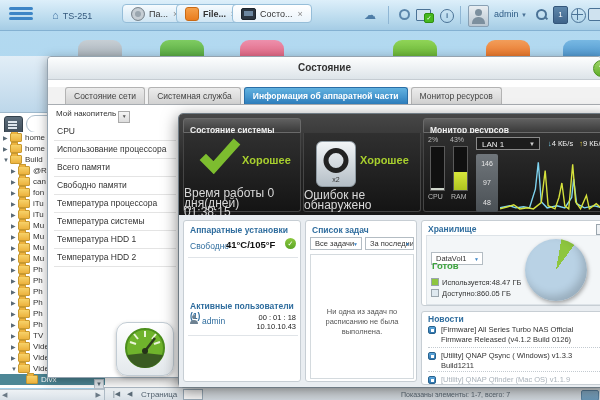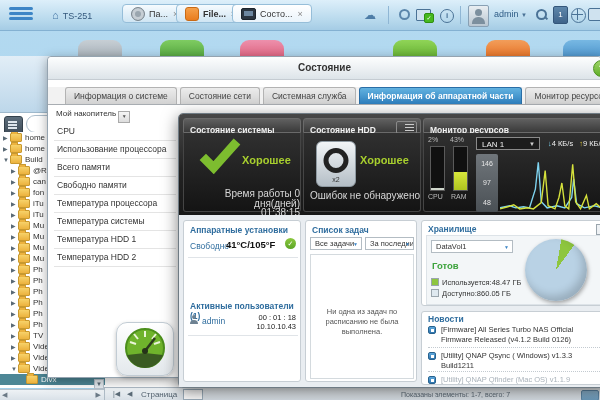--- a/index.html
+++ b/index.html
@@ -116,21 +116,21 @@
     border-radius:5px;box-shadow:0 4px 16px rgba(0,0,0,.5);z-index:30;}
   .darkzone{left:0;top:0;width:100%;height:101px;border-radius:4px 4px 0 0;
     background:linear-gradient(#474747,#232323 55%,#181818);}
   .dpanel{top:4px;height:94px;}
   .dphead{left:0;top:0;width:100%;height:15px;background:linear-gradient(#606060,#3a3a3a);
     border:1px solid #6a6a6a;border-radius:3px 3px 0 0;box-sizing:border-box;}
   .dphead span{font-size:8.5px;font-weight:bold;color:#f2f2f2;line-height:13px;padding-left:6px;}
   .dpbody{left:0;top:15px;width:100%;height:79px;background:linear-gradient(#303030,#141414);
     border:1px solid #454545;border-top:none;border-radius:0 0 3px 3px;box-sizing:border-box;}
   .goodTxt{font-size:11px;font-weight:bold;color:#a8cf2e;}
-  .dimTxt{font-size:10px;color:#d8d8d8;line-height:9.5px;text-align:right;}
+  .dimTxt{font-size:12px;color:#d8d8d8;line-height:9.5px;text-align:left;}
   .menuBtn{right:3px;top:2px;width:13px;height:11px;border:1px solid #8a8a8a;border-radius:2px;cursor:pointer;}
   .menuBtn i{display:block;height:1px;background:#ccc;margin:2px 2px 0 2px;}
   .hddIcon{left:12px;top:8px;width:38px;height:44px;border-radius:6px;
     background:linear-gradient(#f2f5f7,#b4bec6);border:1px solid #8f9aa2;}
   .hddRing{position:absolute;left:50%;top:6px;transform:translateX(-50%);width:15px;height:15px;
     border:5px solid #222;border-radius:50%;}
   .hddX2{position:absolute;bottom:3px;width:100%;text-align:center;font-size:7px;color:#333;}
   .gaugePct{font-size:7px;color:#bbb;}
   .vbar{width:13px;height:43px;background:#101010;border:1px solid #5a5a5a;position:absolute;}
   .vbar .fill{position:absolute;bottom:0;left:0;width:100%;}
@@ -379,21 +379,20 @@
       <circle cx="28" cy="28" r="3" fill="#263319"></circle>
     </svg>
   </div>
 
   <div class="abs win">
     <div class="abs titlebar">
       <div class="wtitle">Состояние</div>
     </div>
     <div class="abs helpBtn">?</div>
     <div class="abs tabbar">
-        <div class="stab">Информация о системе</div>
         <div class="stab">Состояние сети</div>
         <div class="stab">Системная служба</div>
         <div class="stab active">Информация об аппаратной части</div>
         <div class="stab">Монитор ресурсов</div>
       </div>
     <div class="abs volDd">
       <span>Мой накопитель</span><span class="box">▼</span>
     </div>
     <div class="abs metrics">
         <div class="mrow">CPU</div>
@@ -418,28 +417,20 @@
           </svg>
           <span class="abs goodTxt" style="left:58px;top:21px;">Хорошее</span>
           <div class="abs dimTxt" style="left:0;top:56px;width:116px;">
             <span>Время работы 0 дня(дней)</span><br>
             <span>01:38:15</span>
           </div>
         </div>
       </div>
 
       <div class="abs dpanel" style="left:124px;width:118px;">
-        <div class="abs dphead">
-          <span>Состояние HDD</span>
-          <span class="abs menuBtn">
-              <i></i>
-              <i></i>
-              <i></i>
-            </span>
-        </div>
         <div class="abs dpbody">
           <div class="abs hddIcon">
             <div class="hddRing"></div>
             <div class="hddX2">x2</div>
           </div>
           <span class="abs goodTxt" style="left:56px;top:21px;">Хорошее</span>
           <div class="abs dimTxt" style="left:0;top:58px;width:116px;">Ошибок не обнаружено</div>
         </div>
       </div>
 
@@ -505,21 +496,21 @@
         </div>
         <div class="taskEmpty">
           <div>Ни одна из задач по расписанию не была выполнена.</div>
         </div>
       </div>
 
       <div class="abs card" style="left:242px;top:5px;width:188px;height:86px;">
         <div class="abs bluehead" style="left:6px;top:3px;">Хранилище</div>
         <div class="abs" style="left:174px;top:3px;width:9px;height:9px;border:1px solid #9aa5ad;background:#eef1f4;"></div>
         <div class="storInner">
-          <div class="sel2" style="left:4px;top:4px;width:82px;">
+          <div class="sel2" style="left:4px;top:16px;width:52px;">
             <span>DataVol1</span><span class="car">▼</span>
           </div>
           <div class="abs readyTxt" style="left:5px;top:24px;">Готов</div>
           <div class="abs legend" style="left:4px;top:42px;">
             <span class="legSq" style="background:#8ec63f;"></span><span>Используется:48.47 ГБ</span>
           </div>
           <div class="abs legend" style="left:4px;top:53px;">
             <span class="legSq" style="background:#dfe9f0;"></span><span>Доступно:860.05 ГБ</span>
           </div>
           <div class="pie" style="left:98px;top:3px;"></div>

